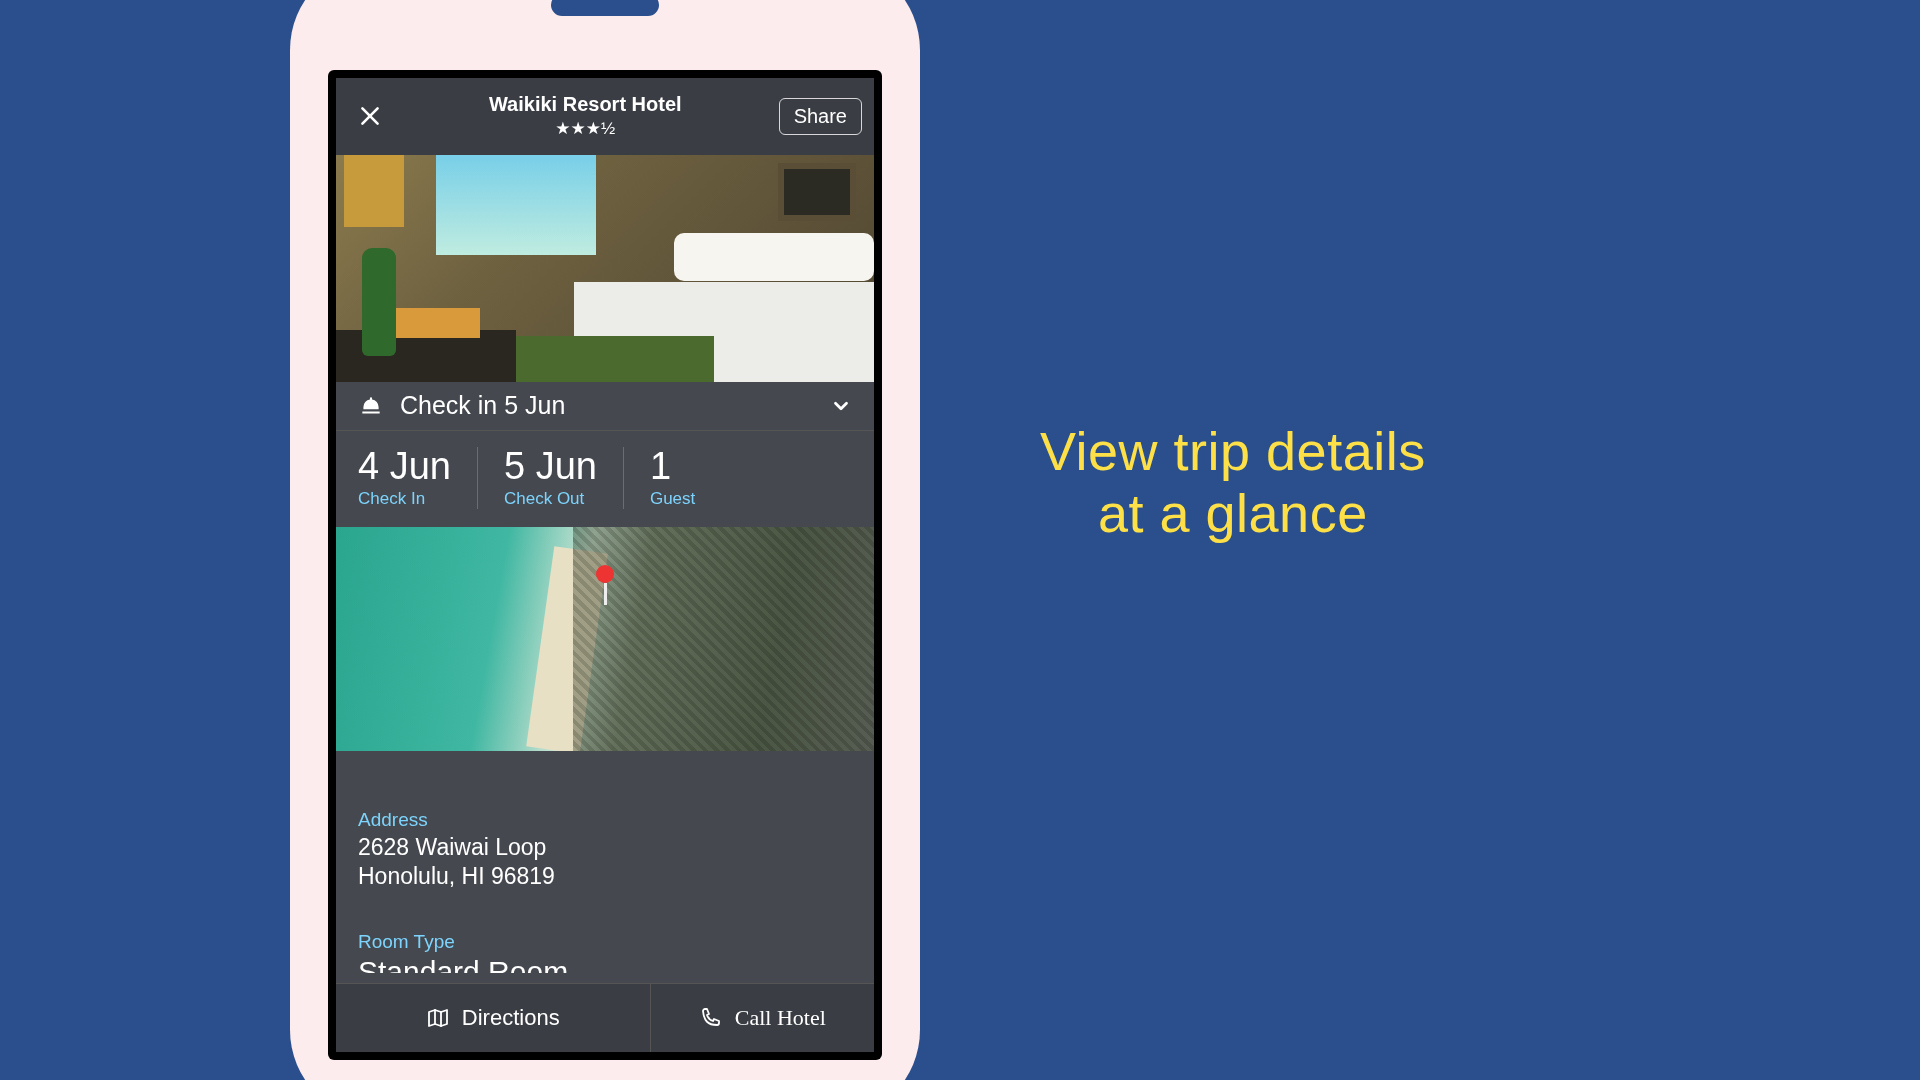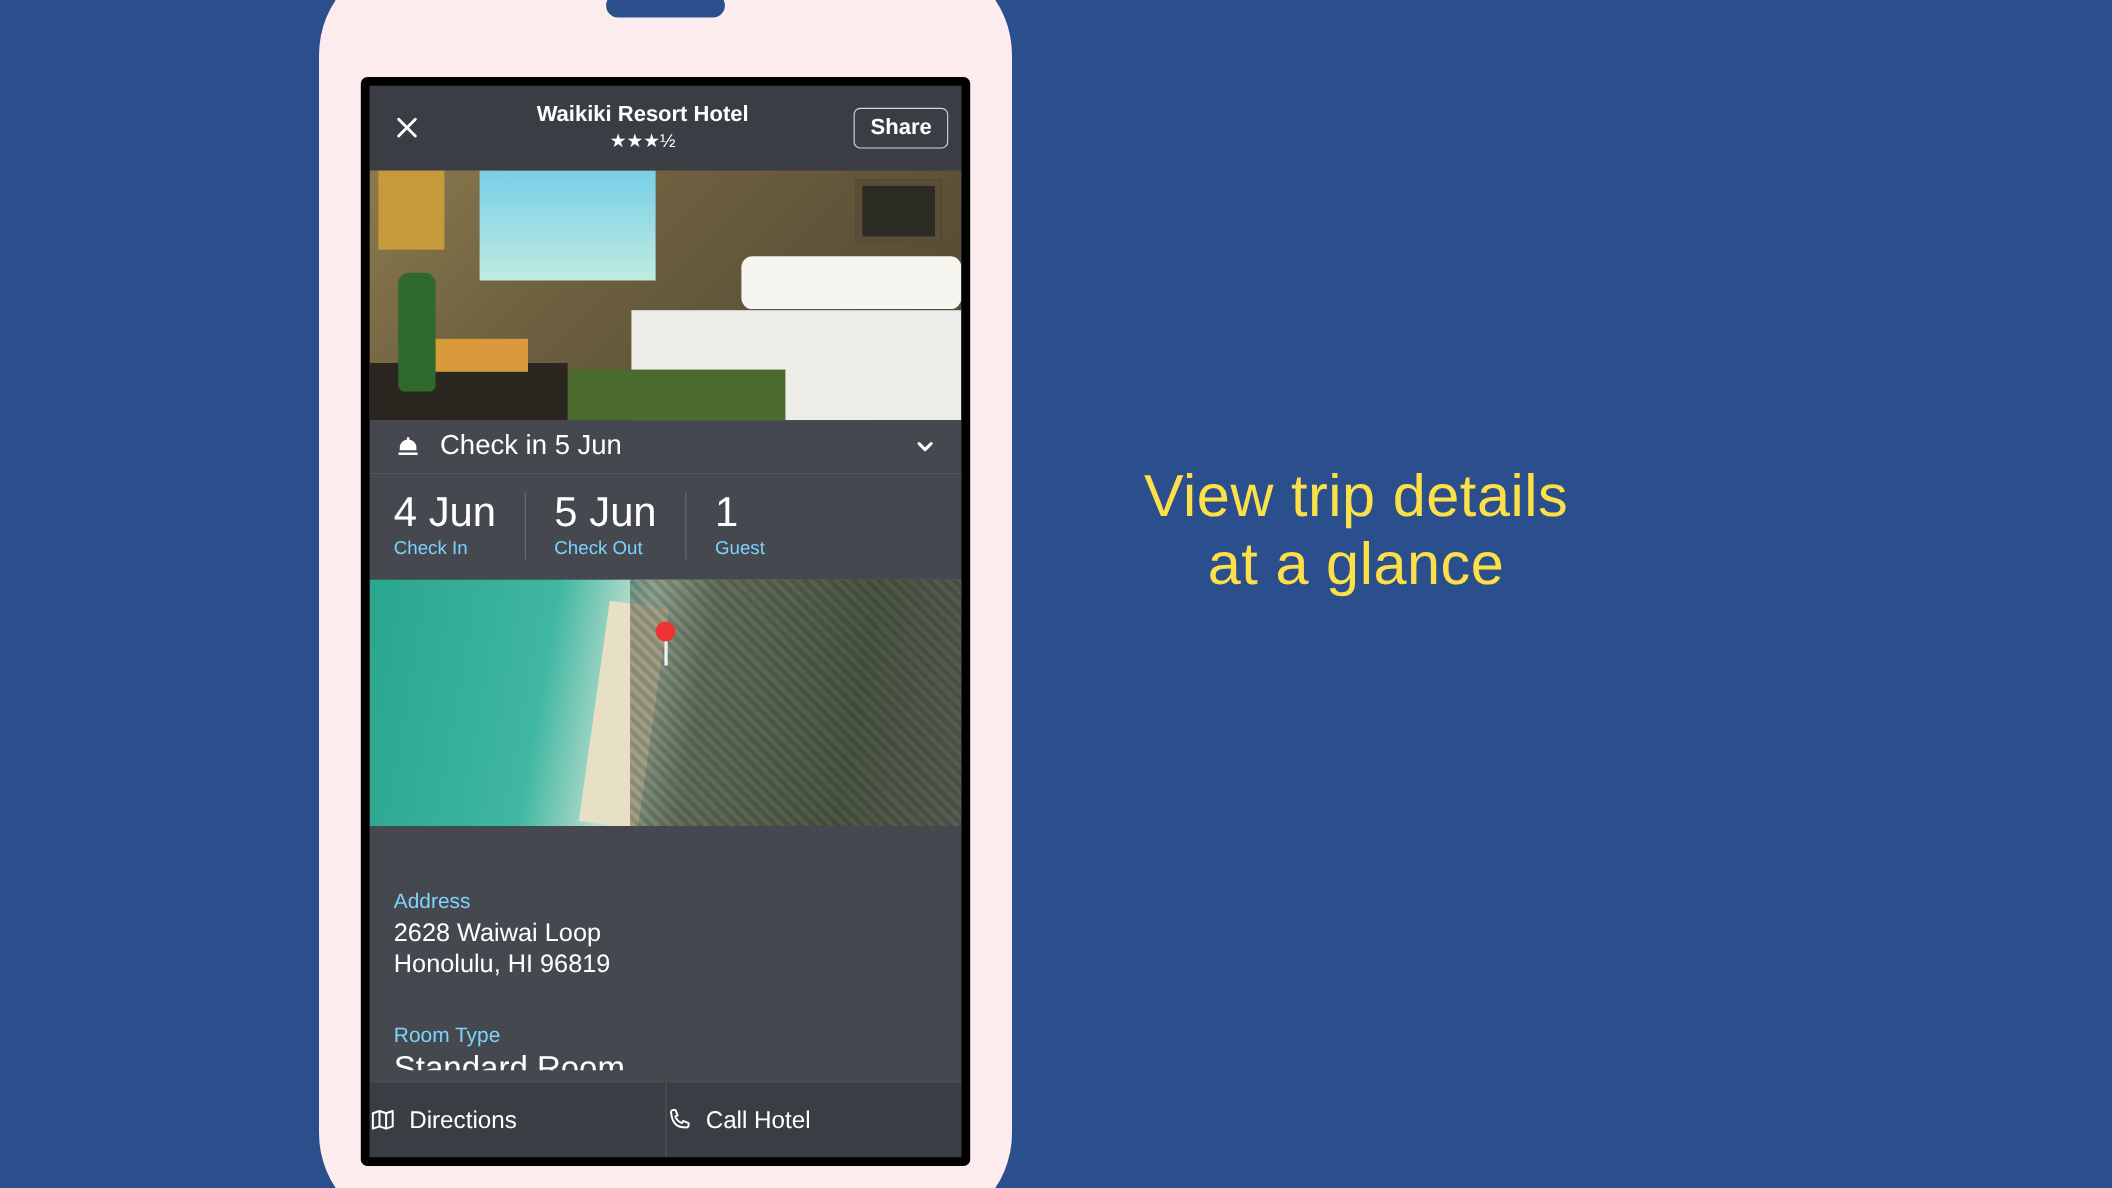--- a/index.html
+++ b/index.html
@@ -77,21 +77,20 @@
   }
   .title { font-size: 20px; font-weight: 600; }
   .stars { font-size: 17px; margin-top: 2px; }
   .share-btn {
     border: 1.5px solid #d8d8da;
     border-radius: 6px;
     padding: 6px 14px;
     font-size: 20px;
     color: #fff;
     background: transparent;
-    font-weight: bold;
   }
   .hero {
     height: 230px;
     background: linear-gradient(135deg,#8a7a4d 0%,#6e6140 35%,#4e4531 100%);
     position: relative;
     overflow: hidden;
   }
   .hero .balcony {
     position: absolute; left: 100px; top: 0; width: 160px; height: 100px;
     background: linear-gradient(#78cfe8, #bfece0);
@@ -193,25 +192,27 @@
   .footer {
     height: 70px;
     background: #3a3e44;
     display: flex;
     border-top: 1px solid #555;
   }
   .footer-btn {
     flex: 1;
     display: flex;
     align-items: center;
+    justify-content: center;
     gap: 12px;
     font-size: 22px;
     color: #fff;
-  }
-  .footer-btn + .footer-btn { border-left: 1px solid #555; }
+    margin-left: 45px;
+  }
+  .footer-btn + .footer-btn { border-left: 1px solid #555; font-family: Liberation Serif, serif; }
   svg { display: block; }
 </style>
 </head>
 <body>
 
 <div class="headline">
   <div>View trip details</div>
   <div>at a glance</div>
 </div>
 

